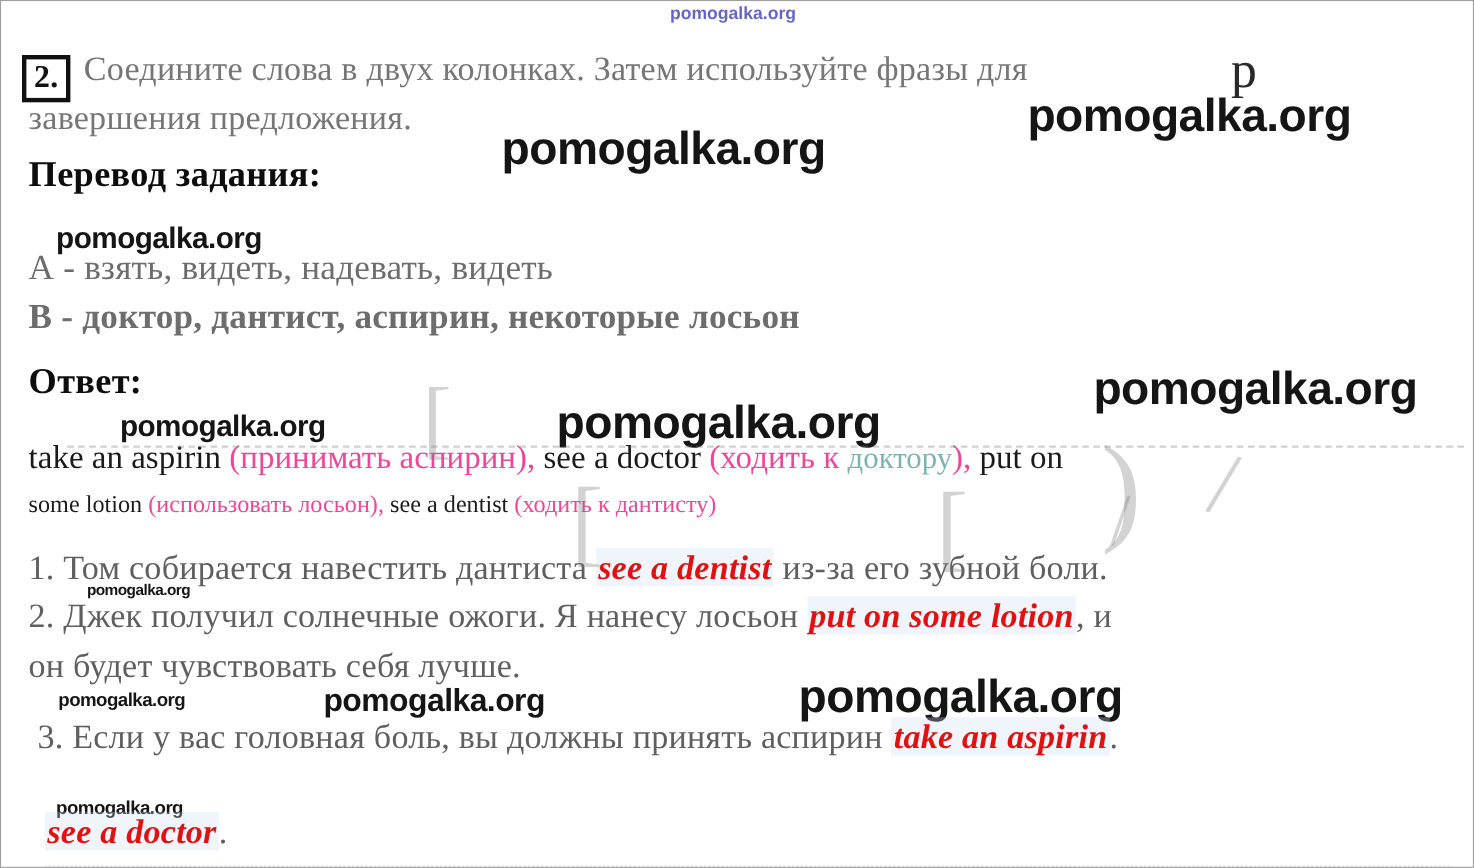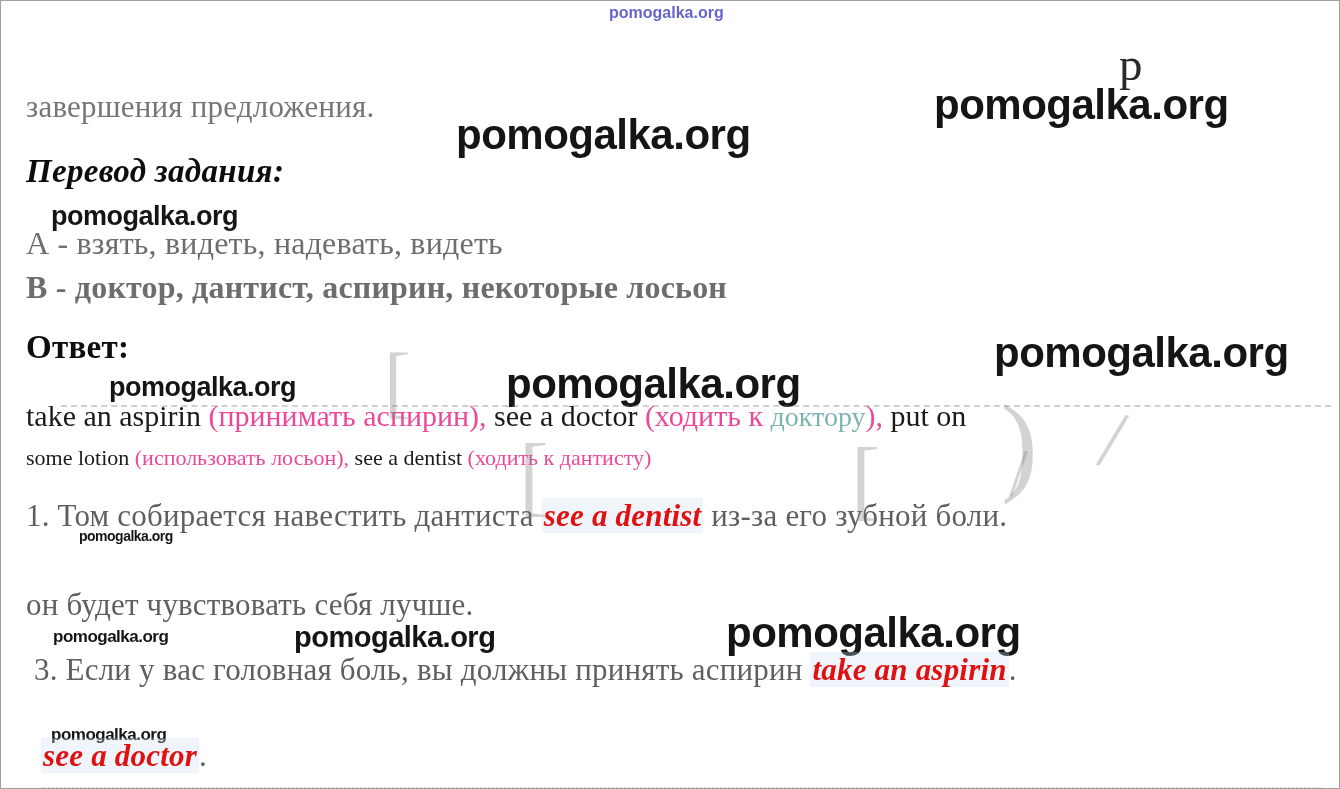--- a/index.html
+++ b/index.html
@@ -73,40 +73,46 @@
   <div class="abs wm wm-27" style="left:50px;top:200px;">pomogalka.org</div>
   <div class="abs wm wm-42" style="left:993px;top:328px;">pomogalka.org</div>
   <div class="abs wm wm-27" style="left:108px;top:371px;">pomogalka.org</div>
   <div class="abs wm wm-42" style="left:505px;top:359px;">pomogalka.org</div>
   <div class="abs wm wm-14" style="left:78px;top:527px;">pomogalka.org</div>
   <div class="abs wm wm-17" style="left:52px;top:626px;">pomogalka.org</div>
   <div class="abs wm wm-29" style="left:293px;top:620px;">pomogalka.org</div>
   <div class="abs wm wm-42" style="left:725px;top:608px;">pomogalka.org</div>
   <div class="abs wm wm-17" style="left:50px;top:724px;">pomogalka.org</div>
 
+  <div class="abs task-text" style="left:19px;top:44px;">
+    <span class="task-box">2.</span><span>Соедините слова в двух колонках. Затем используйте фразы для</span>
+  </div>
   <div class="abs stray-p" style="left:1118px;top:36px;">р</div>
   <div class="abs task-text" style="left:25px;top:88px;">завершения предложения.</div>
 
-  <div class="abs heading" style="left:25px;top:152px;font-style:italic;">Перевод задания:</div>
+  <div class="abs heading" style="left:25px;top:140px;">Перевод задания:</div>
   <div class="abs body-gray" style="left:25px;top:224px;">А - взять, видеть, надевать, видеть</div>
   <div class="abs body-gray" style="left:25px;top:268px;font-weight:bold;">В - доктор, дантист, аспирин, некоторые лосьон</div>
 
   <div class="abs heading" style="left:25px;top:328px;">Ответ:</div>
 
   <div class="abs" style="left:25px;top:398px;font-size:30px;">
     <span class="en-black">take an aspirin</span><span class="ru-paren"> (принимать аспирин), </span><span class="en-black">see a doctor</span><span class="ru-paren"> (ходить к </span><span class="ru-paren-faint">доктору</span><span class="ru-paren">), </span><span class="en-black">put on</span>
   </div>
   <div class="abs" style="left:25px;top:444px;font-size:22px;">
     <span class="en-black">some lotion</span><span class="ru-paren"> (использовать лосьон), </span><span class="en-black">see a dentist</span><span class="ru-paren"> (ходить к дантисту)</span>
   </div>
 
   <div class="abs item-gray" style="left:25px;top:497px;">
     <span>1. Том собирается навестить дантиста </span><span class="answer-red">see a dentist</span><span> из-за его зубной боли.</span>
   </div>
 
+  <div class="abs item-gray" style="left:25px;top:541px;">
+    <span>2. Джек получил солнечные ожоги. Я нанесу лосьон </span><span class="answer-red">put on some lotion</span><span>, и</span>
+  </div>
   <div class="abs item-gray" style="left:25px;top:586px;">он будет чувствовать себя лучше.</div>
 
   <div class="abs item-gray" style="left:33px;top:651px;">
     <span>3. Если у вас головная боль, вы должны принять аспирин </span><span class="answer-red">take an aspirin</span><span>.</span>
   </div>
 
   <div class="abs item-gray" style="left:28px;top:737px;margin-left:12px;">
     <span class="answer-red">see a doctor</span><span>.</span>
   </div>
 

